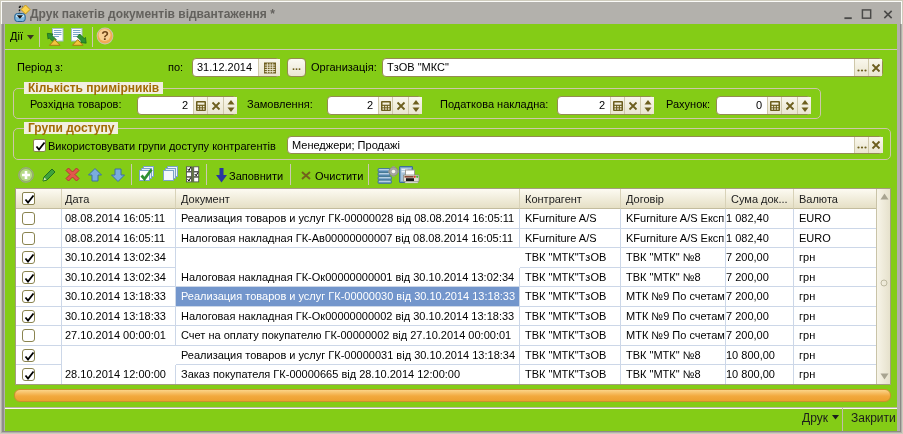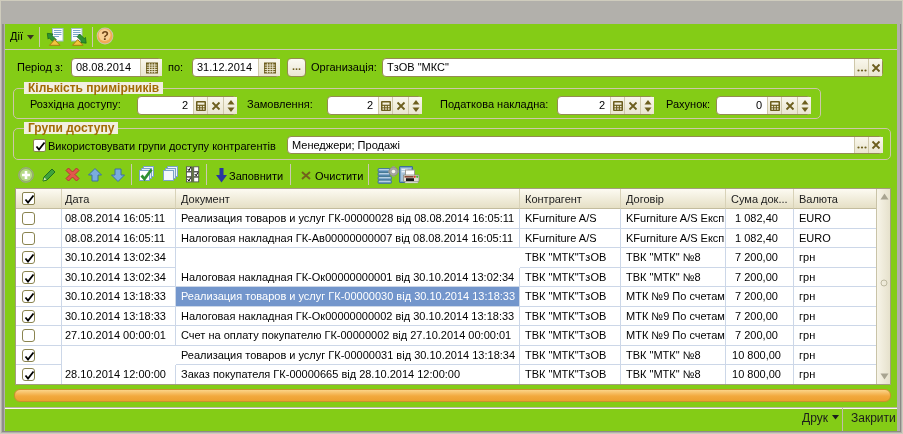--- a/index.html
+++ b/index.html
@@ -27,32 +27,51 @@
 
 .cb{position:absolute;width:13px;height:13px;background:#fff;border:1px solid #8a8450;border-radius:2px}
 .cb svg{position:absolute;left:0px;top:0px}
 
 .sbtn{position:absolute;background:linear-gradient(#fbfaf2,#ebe6d3);border:1px solid #948b51;border-radius:4px}
 
 #tbl{position:absolute;left:10px;top:164px;width:876px;height:197px;background:#fff;border:1px solid #a49d7f;overflow:hidden}
 .hcell{position:absolute;top:0;height:20px;background:linear-gradient(#fdfbf2,#e5dfc5);border-bottom:1px solid #c3bc9e;border-right:1px solid #d8d2b8;line-height:20px;padding-left:5px;white-space:nowrap;overflow:hidden;color:#1c1c1c}
 .row{position:absolute;left:0;width:861px;height:19.5px}
 .cell{position:absolute;top:0;height:100%;border-right:1px solid #ccd7e8;border-bottom:1px solid #ccd7e8;line-height:19px;padding-left:5px;white-space:nowrap;overflow:hidden}
-.num{text-align:center;padding-right:6px;padding-left:0}
+.num{text-align:left;padding-right:6px;padding-left:0}
 
 #vsb{position:absolute;left:860px;top:0px;width:15px;height:196px;background:linear-gradient(90deg,#f7f4e8,#e5e0ca);border-left:1px solid #c9c3a7}
 #hsb{position:absolute;left:10px;top:365px;width:876px;height:14px}
 #hthumb{position:absolute;left:-1px;top:0;width:877px;height:13px;border:1px solid #c8922e;border-radius:6px;background:linear-gradient(#fbd489,#f2a93e 55%,#eda02f)}
 
 #botsep{position:absolute;left:0;right:0;top:383px;height:1px;background:#b9b4a2;box-shadow:0 1px 0 #fbf9ef}
 .btnflat{position:absolute;font-size:12px;color:#1c1c1c;white-space:nowrap}
 </style>
 </head>
 <body>
 <div id="w">
+  <div id="title">
+    <svg class="abs" style="left:12px;top:2px" width="18" height="19" viewBox="0 0 18 19">
+      <path d="M11.5 1 L16 5.5 L11.5 10 L7 5.5 Z" fill="#fbd34f" stroke="#c79a12"></path>
+      <path d="M5.5 2.5 H9 M5.5 2.5 V10" stroke="#111" stroke-width="1.4" stroke-dasharray="1.6 1.5" fill="none"></path>
+      <rect x="0.8" y="9.5" width="10.4" height="8" rx="2.6" fill="#7cb9e0" stroke="#27618e"></rect>
+      <rect x="2" y="10.7" width="8" height="2.6" rx="1.3" fill="#cfe8f6"></rect>
+      <path d="M2.8 11.2 L5.9 14.8 L9 11.2 Z" fill="#111"></path>
+    </svg>
+    <div class="txt">Друк пакетів документів відвантаження *</div>
+    <svg class="winbtn" style="left:841px" width="12" height="12" viewBox="0 0 12 12">
+        <rect x="1" y="9" width="8" height="2" fill="#4a4a48"></rect>
+      </svg>
+    <svg class="winbtn" style="left:859px" width="12" height="12" viewBox="0 0 12 12">
+        <rect x="1" y="1" width="9" height="9" fill="none" stroke="#4a4a48" stroke-width="1.6"></rect>
+      </svg>
+    <svg class="winbtn" style="left:880px" width="12" height="12" viewBox="0 0 12 12">
+        <path d="M2 2 L10 10 M10 2 L2 10" stroke="#4a4a48" stroke-width="1.7"></path>
+      </svg>
+  </div>
   <div class="abs" style="left:1px;top:23px;width:2px;bottom:2px;background:#908e8a"></div>
   <div class="abs" style="right:1px;top:23px;width:1px;bottom:2px;background:#8c8a86"></div>
   <div class="abs" style="left:1px;right:1px;bottom:1px;height:1px;background:#8c8a86"></div>
   <div id="content">
 
     <div id="tbsep"></div>
     <div class="lbl" style="left:5px;top:6px">Дії</div>
     <svg class="abs" style="left:22px;top:11px" width="8" height="5" viewBox="0 0 8 5">
         <path d="M0 0 H7 L3.5 4.5 Z" fill="#3a3322"></path>
       </svg>
@@ -75,37 +94,20 @@
     </svg>
     <div class="sepv" style="left:87px;top:3px;height:20px"></div>
     <svg class="abs" style="left:91px;top:3px" width="18" height="18" viewBox="0 0 18 18">
       <circle cx="9" cy="9" r="8.4" fill="#c9c4b4"></circle>
       <circle cx="9" cy="9" r="7.6" fill="#f2ab56"></circle>
       <circle cx="8.6" cy="8" r="6" fill="#f8cf94"></circle>
       <text x="9" y="13.4" text-anchor="middle" font-family="Liberation Sans" font-size="12.5" font-weight="bold" fill="#6e4418">?</text>
     </svg>
 
     <div class="lbl" style="left:12px;top:37px">Період з:</div>
-    <div class="fld" style="left:66px;top:34px;width:91px">
-      <div class="txt">08.08.2014</div>
-      <div class="fbtn" style="left:68px;width:22px">
-        <svg width="13" height="12" viewBox="0 0 13 12">
-            <rect x="0.5" y="0.5" width="12" height="11" fill="#6d5e1e"></rect>
-            <g fill="#efead2">
-              <rect x="1.3" y="2.6" width="10.4" height="0.9"></rect>
-              <rect x="1.3" y="4.8" width="10.4" height="0.9"></rect>
-              <rect x="1.3" y="7" width="10.4" height="0.9"></rect>
-              <rect x="1.3" y="9.2" width="10.4" height="0.9"></rect>
-              <rect x="3.4" y="1.2" width="0.9" height="10"></rect>
-              <rect x="6.1" y="1.2" width="0.9" height="10"></rect>
-              <rect x="8.8" y="1.2" width="0.9" height="10"></rect>
-            </g>
-          </svg>
-      </div>
-    </div>
     <div class="lbl" style="left:163px;top:37px">по:</div>
     <div class="fld" style="left:187px;top:34px;width:88px">
       <div class="txt">31.12.2014</div>
       <div class="fbtn" style="left:65px;width:22px">
         <svg width="13" height="12" viewBox="0 0 13 12">
             <rect x="0.5" y="0.5" width="12" height="11" fill="#6d5e1e"></rect>
             <g fill="#efead2">
               <rect x="1.3" y="2.6" width="10.4" height="0.9"></rect>
               <rect x="1.3" y="4.8" width="10.4" height="0.9"></rect>
               <rect x="1.3" y="7" width="10.4" height="0.9"></rect>
@@ -130,21 +132,21 @@
         </div>
       <div class="fbtn" style="left:485px;width:14px">
           <svg width="9" height="9" viewBox="0 0 9 9">
             <path d="M1 1 L8 8 M8 1 L1 8" stroke="#6d5e1e" stroke-width="1.8"></path>
           </svg>
         </div>
     </div>
 
     <div class="grp" style="left:8px;top:64px;width:808px;height:31px"></div>
     <div class="grplbl" style="left:19px;top:58px">Кількість примірників</div>
-    <div class="lbl" style="left:25px;top:74px">Розхідна доступу:</div>
+    <div class="lbl" style="left:25px;top:74px">Розхідна товаров:</div>
     <div class="fld" style="left:132px;top:72px;width:100px">
       <div class="txt" style="left:auto;right:48px">2</div>
       <div class="fbtn" style="left:55px;width:14px">
           <svg width="11" height="11" viewBox="0 0 11 11">
             <rect x="0.5" y="0.5" width="10" height="10" rx="1" fill="#6d5e1e"></rect>
             <rect x="2" y="2" width="7" height="2.2" fill="#f4f0dc"></rect>
             <g fill="#f4f0dc">
               <rect x="2" y="5.4" width="1.6" height="1.4"></rect>
               <rect x="4.7" y="5.4" width="1.6" height="1.4"></rect>
               <rect x="7.4" y="5.4" width="1.6" height="1.4"></rect>

